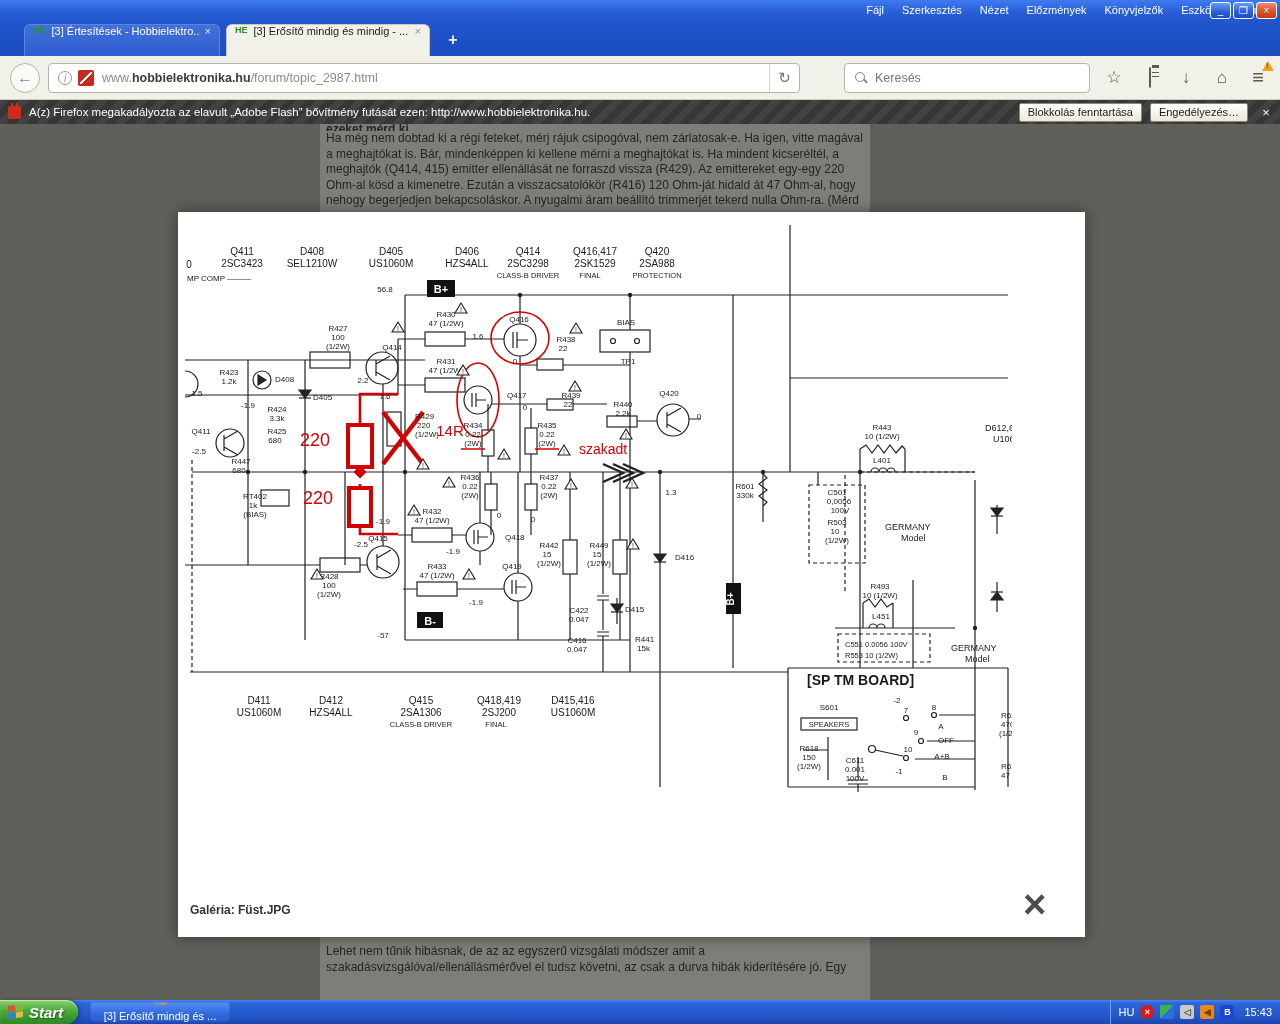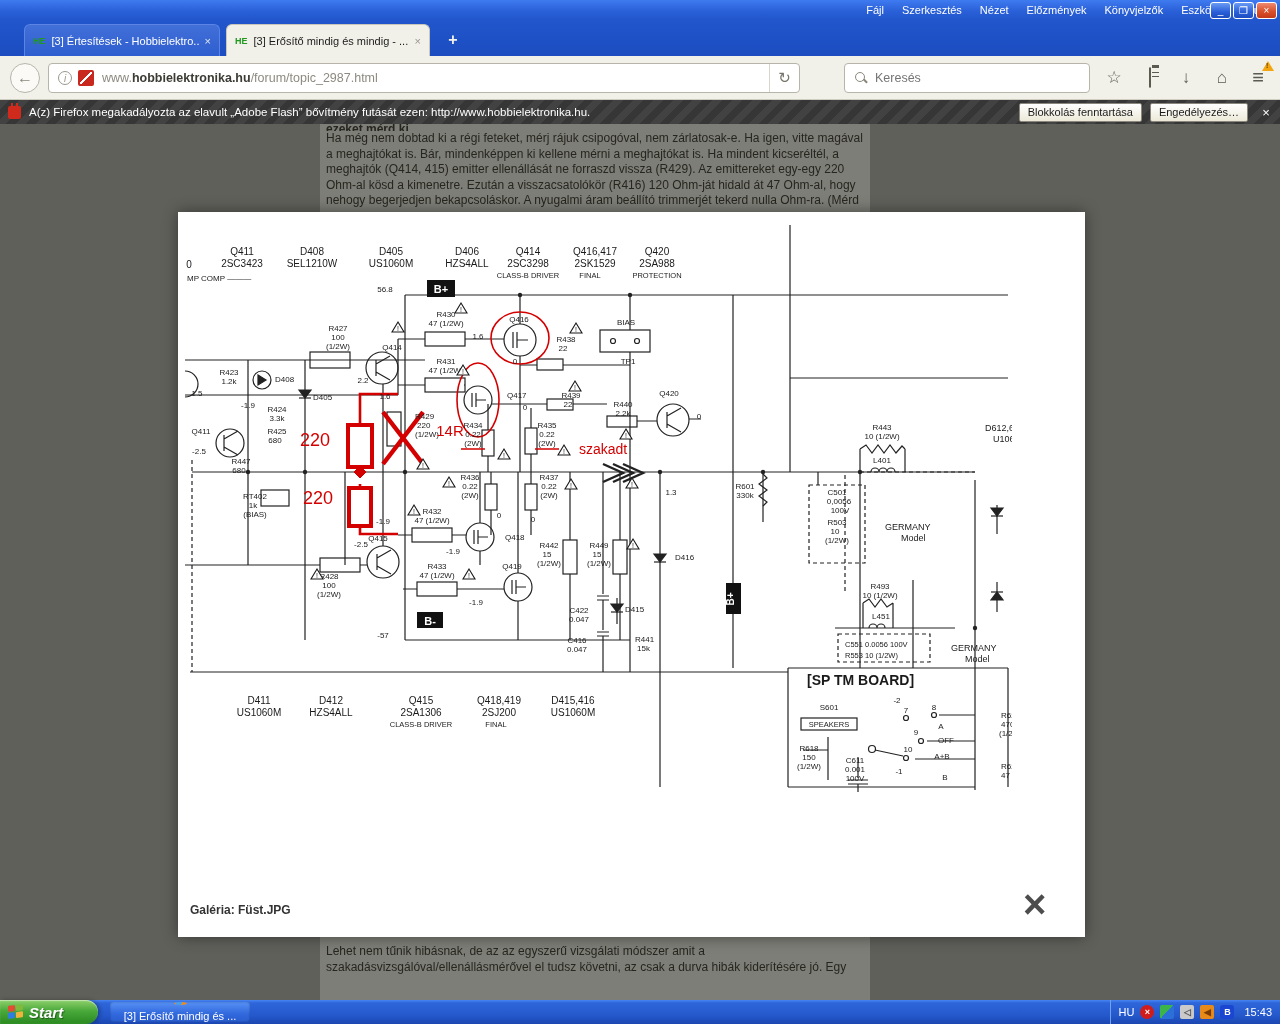--- a/index.html
+++ b/index.html
@@ -16,21 +16,21 @@
   .winbtns{position:absolute;right:3px;top:2px;display:flex;gap:2px;}
   .wbtn{width:21px;height:17px;border:1px solid #fff;border-radius:3px;color:#fff;
     font-size:10px;line-height:15px;text-align:center;
     background:linear-gradient(180deg,#6a9af4,#2a5fd8 60%,#1c4cc0);}
   .wbtn.close{background:linear-gradient(180deg,#ef8a70,#d9512c 55%,#c23a18);}
 
   
   .tabstrip{position:absolute;left:0;top:20px;width:1280px;height:36px;
     background:linear-gradient(180deg,#2156cc,#1c4cc0);}
   .tab{position:absolute;top:4px;height:32px;border-radius:6px 6px 0 0;
-    display:flex;align-items:center;font-size:11px;padding:0 8px;gap:6px;}
+    display:flex;font-size:11px;padding:0 8px;gap:6px;}
   .tab.inactive{left:24px;width:196px;background:linear-gradient(180deg,#426fd8,#2e5ecf);
     color:#fff;border:1px solid #5b84e4;border-bottom:none;}
   .tab.active{left:226px;width:204px;background:#f2f1e9;color:#1b1b1b;
     border:1px solid #c9c7ba;border-bottom:none;}
   .he-ico{font-weight:bold;font-size:9px;color:#1f9a1f;letter-spacing:0;}
   .tab .title{flex:1;overflow:hidden;white-space:nowrap;}
   .tab .x{font-size:11px;color:inherit;opacity:.85;}
   .newtab{position:absolute;left:440px;top:8px;width:26px;height:24px;color:#f4f2e8;
     font-size:16px;font-weight:bold;text-align:center;line-height:24px;}
 
@@ -91,21 +91,21 @@
   .lb-caption{position:absolute;left:12px;top:691px;font-size:12px;font-weight:bold;color:#333;text-align:right;}
   .lb-close{position:absolute;left:845px;top:672px;font-size:40px;font-weight:bold;color:#4d4d4d;line-height:40px;}
   .schwrap{position:absolute;left:7px;top:10px;width:827px;height:570px;}
   svg text{font-family:"Liberation Sans",sans-serif;}
 
   
   .taskbar{position:absolute;left:0;top:1000px;width:1280px;height:24px;
     background:linear-gradient(180deg,#418aف 0%,#2e66da 10%,#2458cb 60%,#1b46b0 100%);
     background:linear-gradient(180deg,#4886f2 0%,#2e66da 12%,#2458cb 65%,#1b46b0 100%);
     display:flex;align-items:center;color:#fff;}
-  .startbtn{height:24px;width:98px;border-radius:0 12px 12px 0;display:flex;align-items:center;gap:5px;
+  .startbtn{height:24px;width:78px;border-radius:0 12px 12px 0;display:flex;align-items:center;gap:5px;
     background:linear-gradient(180deg,#8fd16c 0%,#4aa93a 45%,#2f8f25 90%);
     box-shadow:inset 0 1px 1px rgba(255,255,255,.5),2px 0 4px rgba(0,0,0,.3);padding-left:8px;}
   .startbtn .label{font-size:15px;font-weight:bold;font-style:italic;text-shadow:1px 1px 1px rgba(0,0,0,.4);}
   .winflag{width:16px;height:14px;display:grid;grid-template-columns:7px 7px;grid-template-rows:6px 6px;gap:1px;transform:skewY(-6deg);}
   .winflag i{border-radius:1px;}
   .taskitem{margin-left:12px;height:20px;width:140px;border-radius:3px;display:flex;align-items:center;gap:5px;
     background:linear-gradient(180deg,#5791f5,#3168dd 60%,#2a5dd0);box-shadow:inset 0 0 2px rgba(0,0,0,.35);
     font-size:11px;padding:0 6px;flex-direction:column;}
   .ff-ico{width:13px;height:13px;border-radius:50%;background:radial-gradient(circle at 35% 35%,#4aa0e8 0 35%,#f58a1e 36% 100%);}
   .tray{position:absolute;right:0;top:0;height:24px;display:flex;align-items:center;gap:6px;padding-right:8px;

